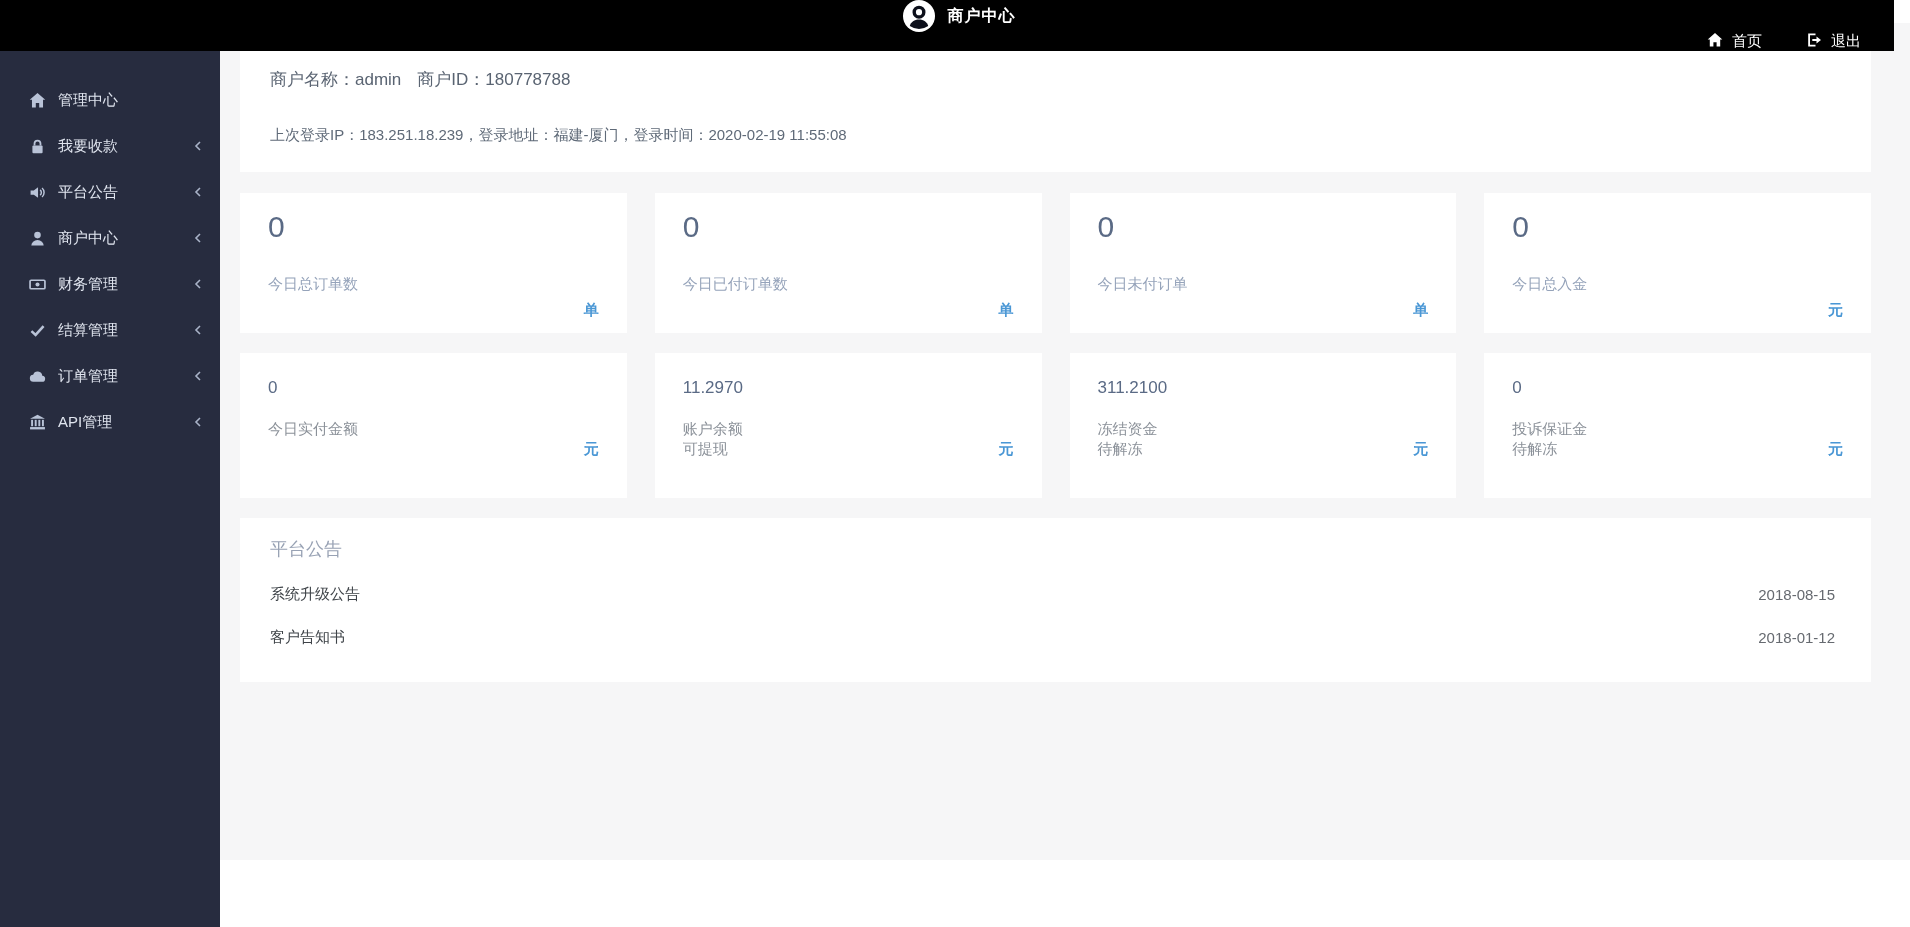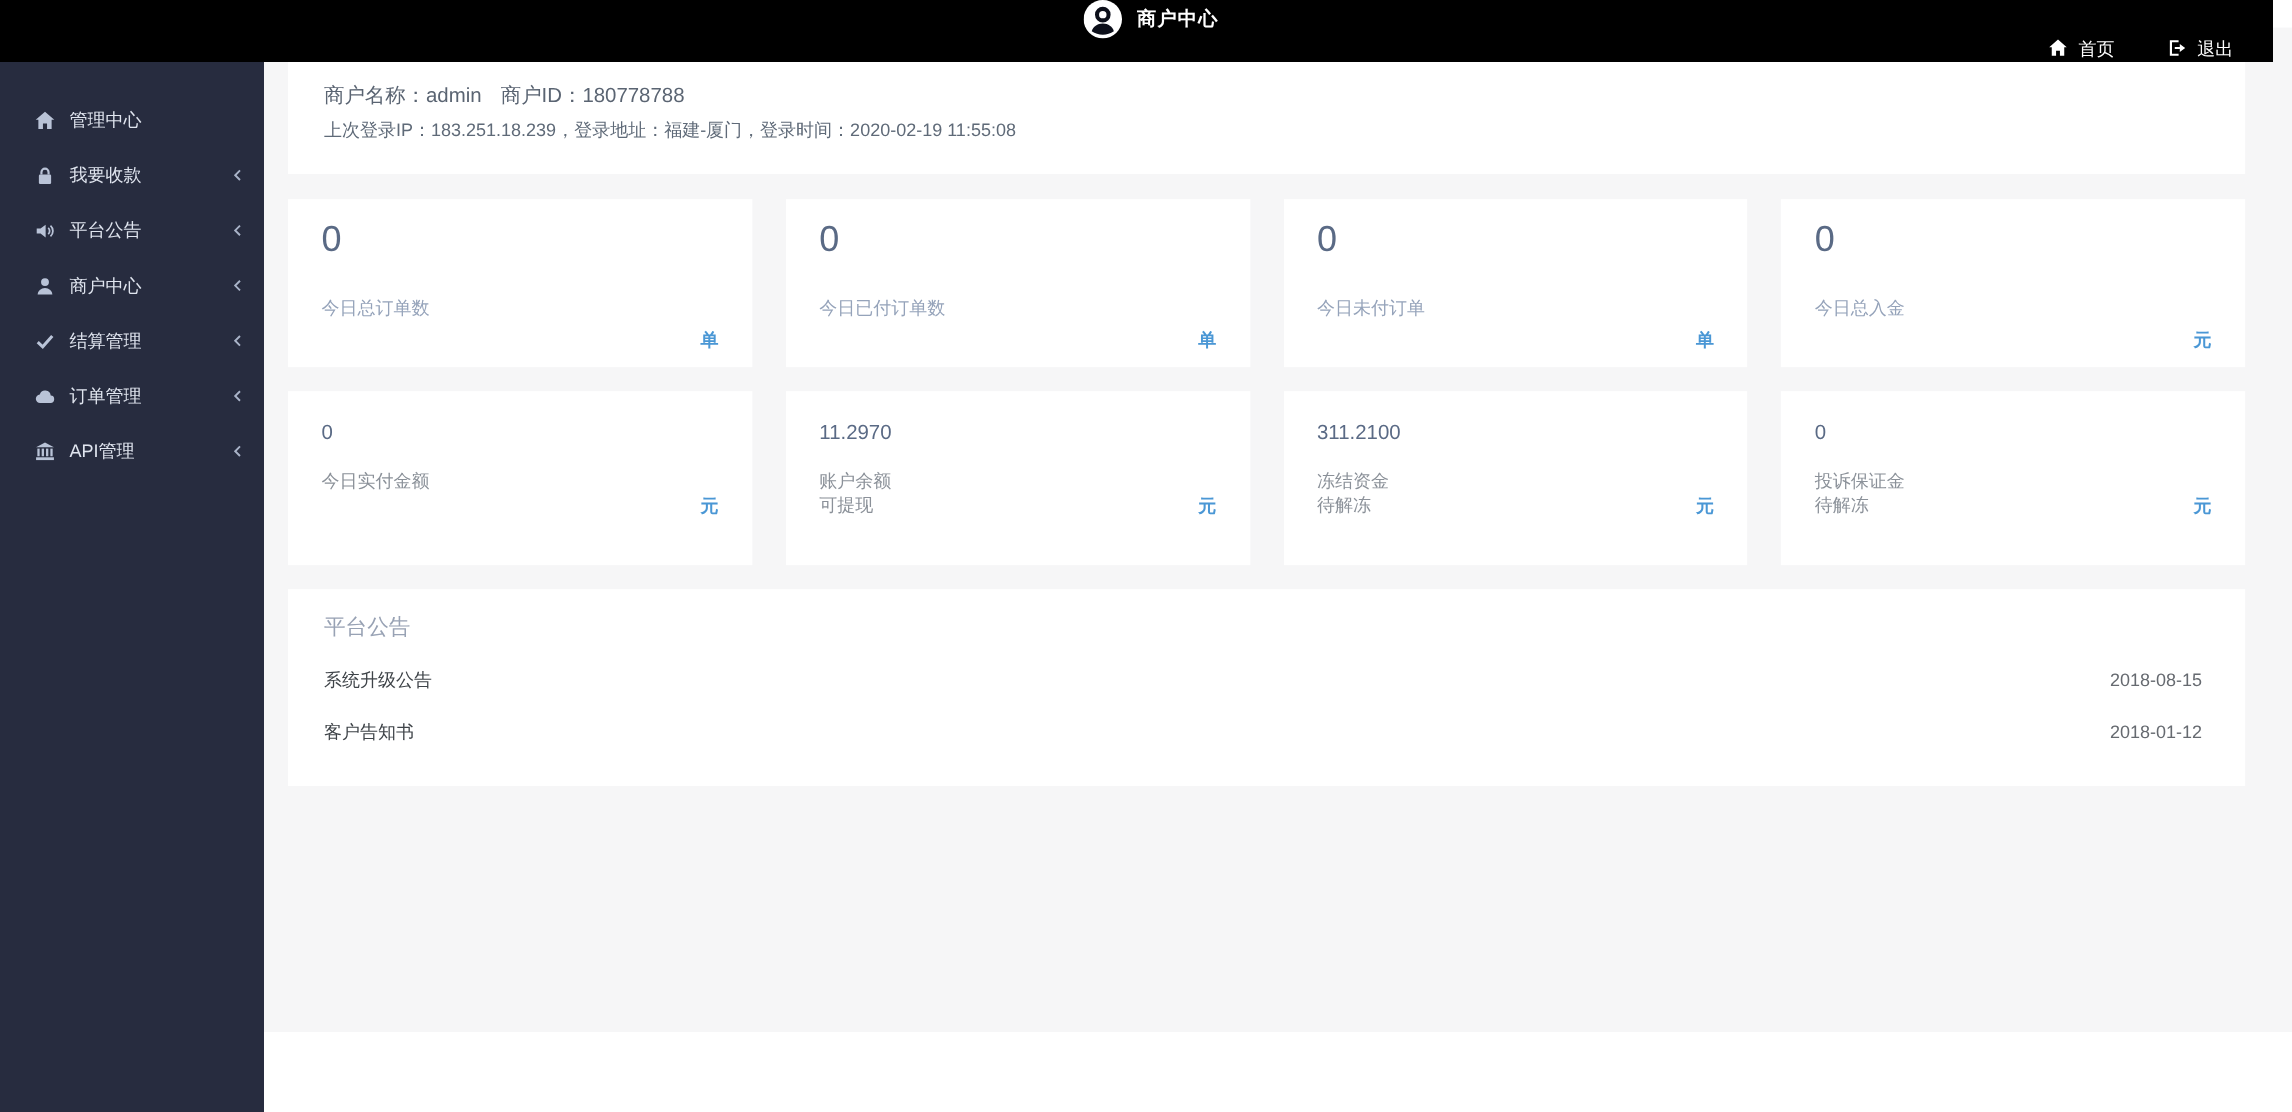--- a/index.html
+++ b/index.html
@@ -45,21 +45,21 @@
   .main { margin-left:220px; padding-top:23px; }
   .content {
     background:#f6f6f7; min-height:837px;
     padding:22px 39px 30px 20px;
   }
   .card { background:#ffffff; }
 
   .info-card { padding:23px 30px 27px; margin-bottom:21px; }
   .info-line1 { font-size:17px; color:#5a6472; }
   .info-id-label { margin-left:16px; }
-  .info-line2 { margin-top:8px; font-size:15px; color:#5f6a78; }
+  .info-line2 { margin-top:35px; font-size:15px; color:#5f6a78; }
 
   .stat-row { display:flex; gap:28px; margin-bottom:20px; }
   .stat-card { flex:1; padding:17px 28px 25px; height:140px; }
   .stat-value-lg { font-size:30px; color:#5a6a85; }
   .stat-label { font-size:15px; color:#95a3ba; margin-top:31px; }
   .stat-unit { font-size:15px; font-weight:bold; color:#4a97d5; text-align:right; margin-top:7px; }
 
   .stat-card2 { flex:1; padding:25px 28px 30px; height:145px; }
   .stat-value-sm { font-size:17px; color:#5a6a85; }
   .stat-bottom { display:flex; justify-content:space-between; align-items:flex-end; margin-top:21px; }
@@ -159,20 +159,34 @@
           </svg>
       </span>
       <span class="nav-label">商户中心</span>
       <span class="nav-chevron">
         <svg viewBox="0 0 10 10" fill="none" stroke="currentColor" stroke-width="1.6">
             <polyline points="7,1 3,5 7,9"></polyline>
           </svg>
       </span>
     </div>
 
+    <div class="nav-item">
+      <span class="nav-icon">
+        <svg viewBox="0 0 16 16">
+            <rect x="1" y="4" width="14" height="8" rx="1" fill="none" stroke="currentColor" stroke-width="1.6"></rect>
+            <circle cx="8" cy="8" r="1.9" fill="currentColor"></circle>
+          </svg>
+      </span>
+      <span class="nav-label">财务管理</span>
+      <span class="nav-chevron">
+        <svg viewBox="0 0 10 10" fill="none" stroke="currentColor" stroke-width="1.6">
+            <polyline points="7,1 3,5 7,9"></polyline>
+          </svg>
+      </span>
+    </div>
 
     <div class="nav-item">
       <span class="nav-icon">
         <svg viewBox="0 0 16 16" fill="none" stroke="currentColor" stroke-width="2.4">
             <polyline points="2.3,8.6 6.2,12.2 13.7,3.8"></polyline>
           </svg>
       </span>
       <span class="nav-label">结算管理</span>
       <span class="nav-chevron">
         <svg viewBox="0 0 10 10" fill="none" stroke="currentColor" stroke-width="1.6">

